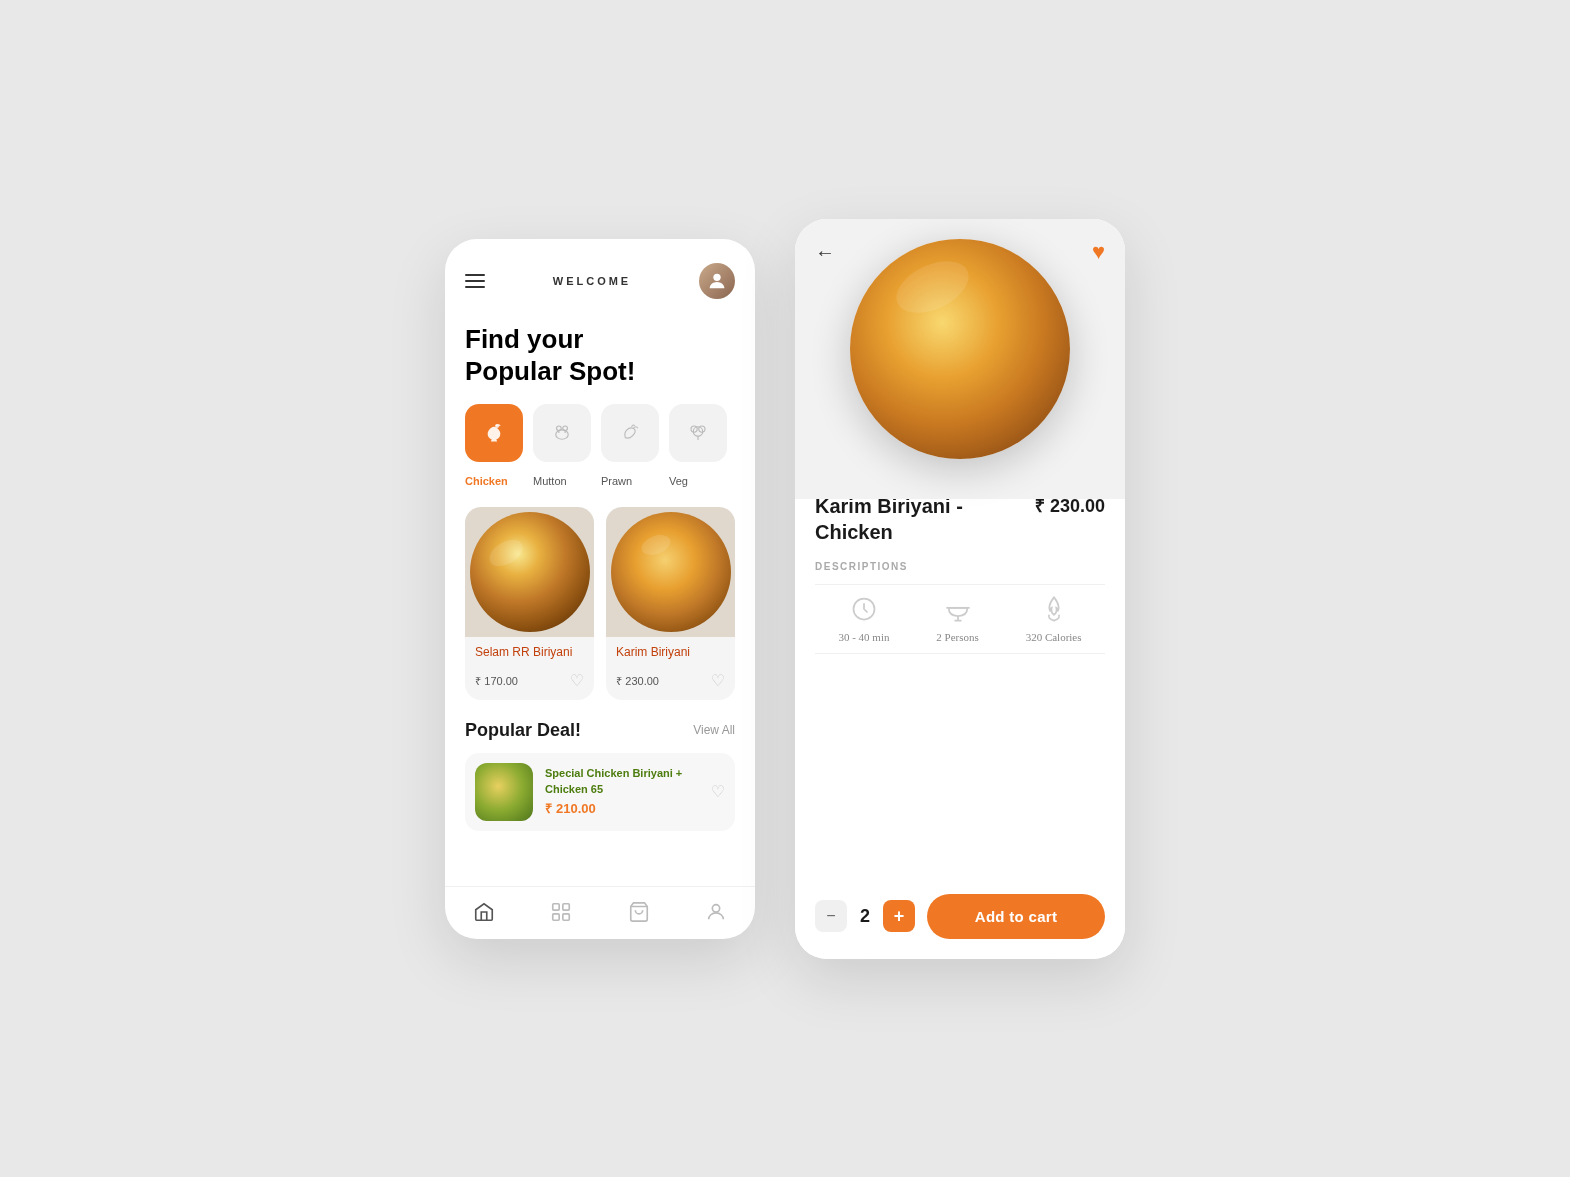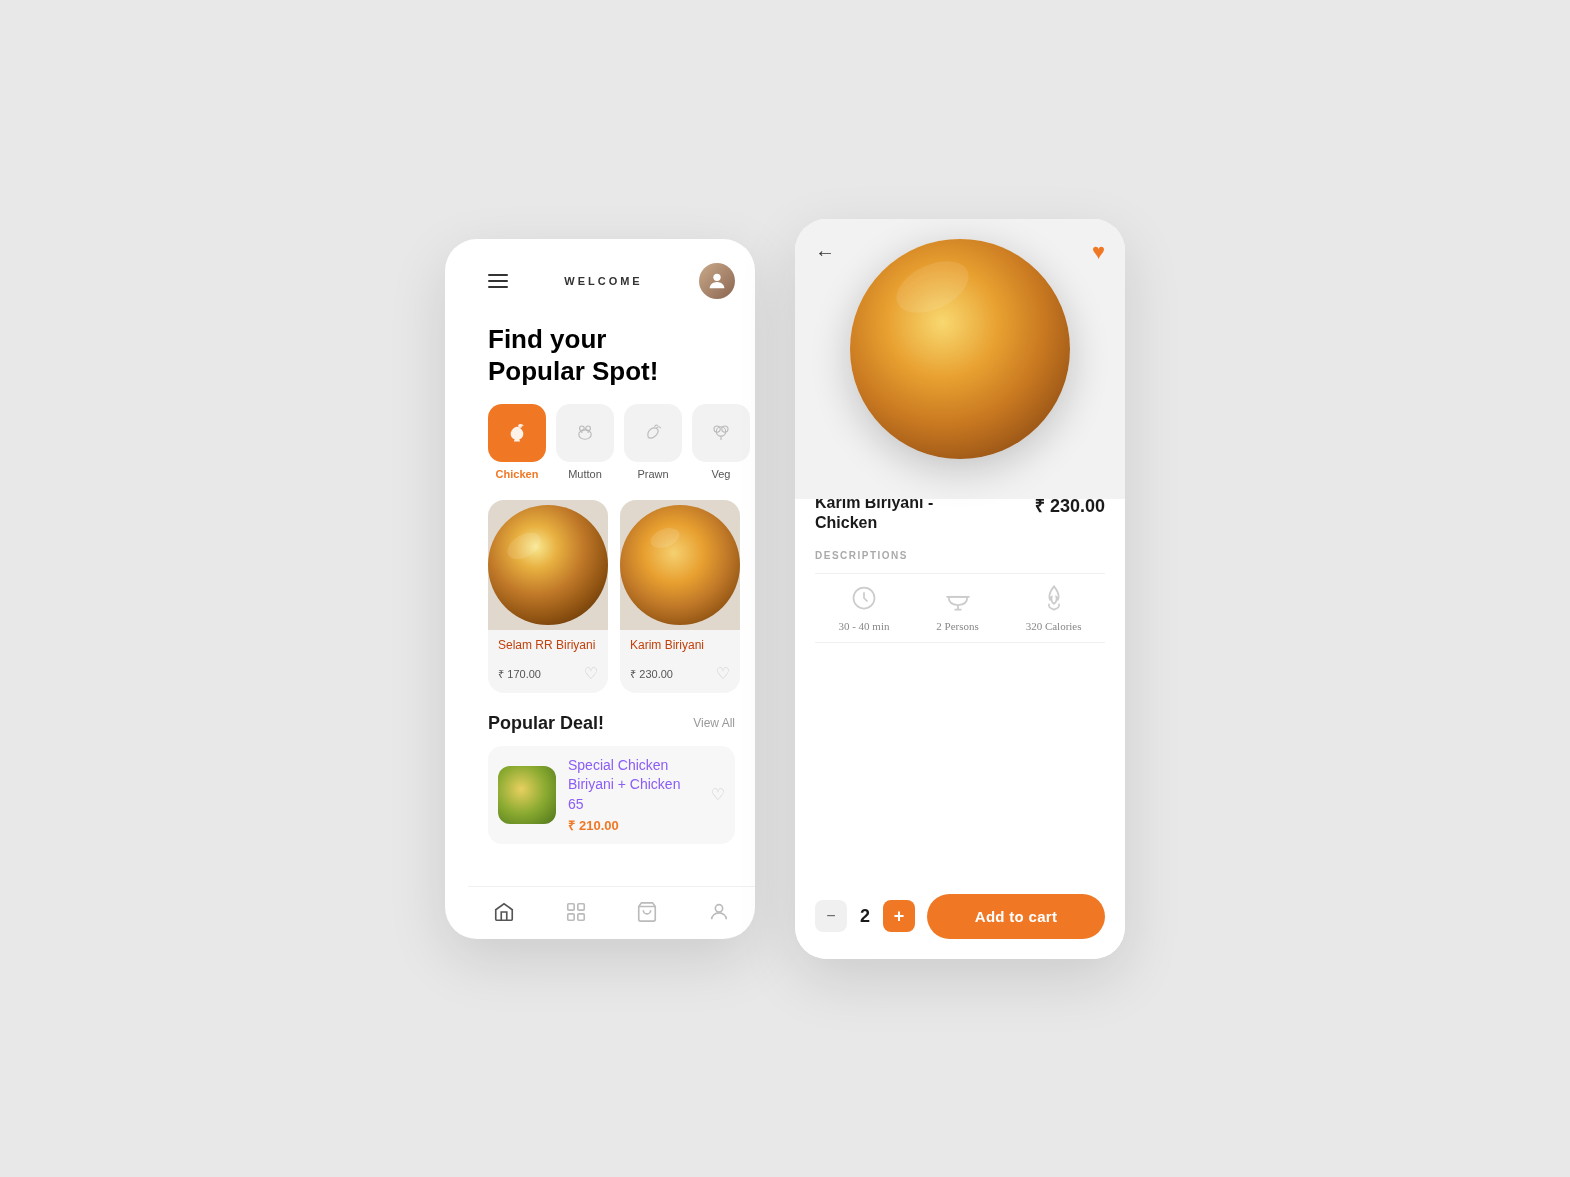--- a/index.html
+++ b/index.html
@@ -22,21 +22,20 @@
     .screen-left {
       width: 310px;
       min-height: 700px;
       background: #fff;
       border-radius: 32px;
       box-shadow: 0 20px 60px rgba(0,0,0,0.12);
       overflow: hidden;
       display: flex;
       flex-direction: column;
       padding-bottom: 0;
-      padding-left: 23px;
     }
     .left-header {
       display: flex;
       align-items: center;
       justify-content: space-between;
       padding: 24px 20px 16px;
     }
     .hamburger-icon {
       display: flex;
       flex-direction: column;
@@ -86,22 +85,22 @@
 
     
     .categories {
       display: flex;
       gap: 10px;
       padding: 0 20px 20px;
     }
     .category-item {
       display: flex;
       flex-direction: column;
-      align-items: center;
-      gap: 6px;
+      align-items: flex-start;
+      gap: 13px;
     }
     .category-icon-box {
       width: 58px;
       height: 58px;
       border-radius: 14px;
       background: #f2f2f2;
       display: flex;
       align-items: center;
       justify-content: center;
       cursor: pointer;
@@ -199,23 +198,23 @@
       width: 58px;
       height: 58px;
       border-radius: 12px;
       background: radial-gradient(circle at 40% 40%, #e8d060 0%, #8aaa30 50%, #5a8020 90%);
       flex-shrink: 0;
     }
     .deal-info {
       flex: 1;
     }
     .deal-name {
-      font-size: 14px;
-      font-weight: 400;
-      color: #8b5cf6;
+      font-size: 11px;
+      font-weight: 700;
+      color: #4d7c0f;
       line-height: 1.4;
     }
     .deal-price {
       font-size: 13px;
       font-weight: 700;
       color: #f07825;
       margin-top: 2px;
     }
     .deal-heart {
       color: #ccc;
@@ -299,21 +298,21 @@
       display: flex;
       flex-direction: column;
       gap: 12px;
     }
     .right-title-row {
       display: flex;
       justify-content: space-between;
       align-items: flex-start;
     }
     .right-dish-name {
-      font-size: 16px;
+      font-size: 20px;
       font-weight: 700;
       color: #1a1a1a;
       line-height: 1.3;
       max-width: 160px;
     }
     .right-price {
       font-size: 18px;
       font-weight: 700;
       color: #1a1a1a;
     }

